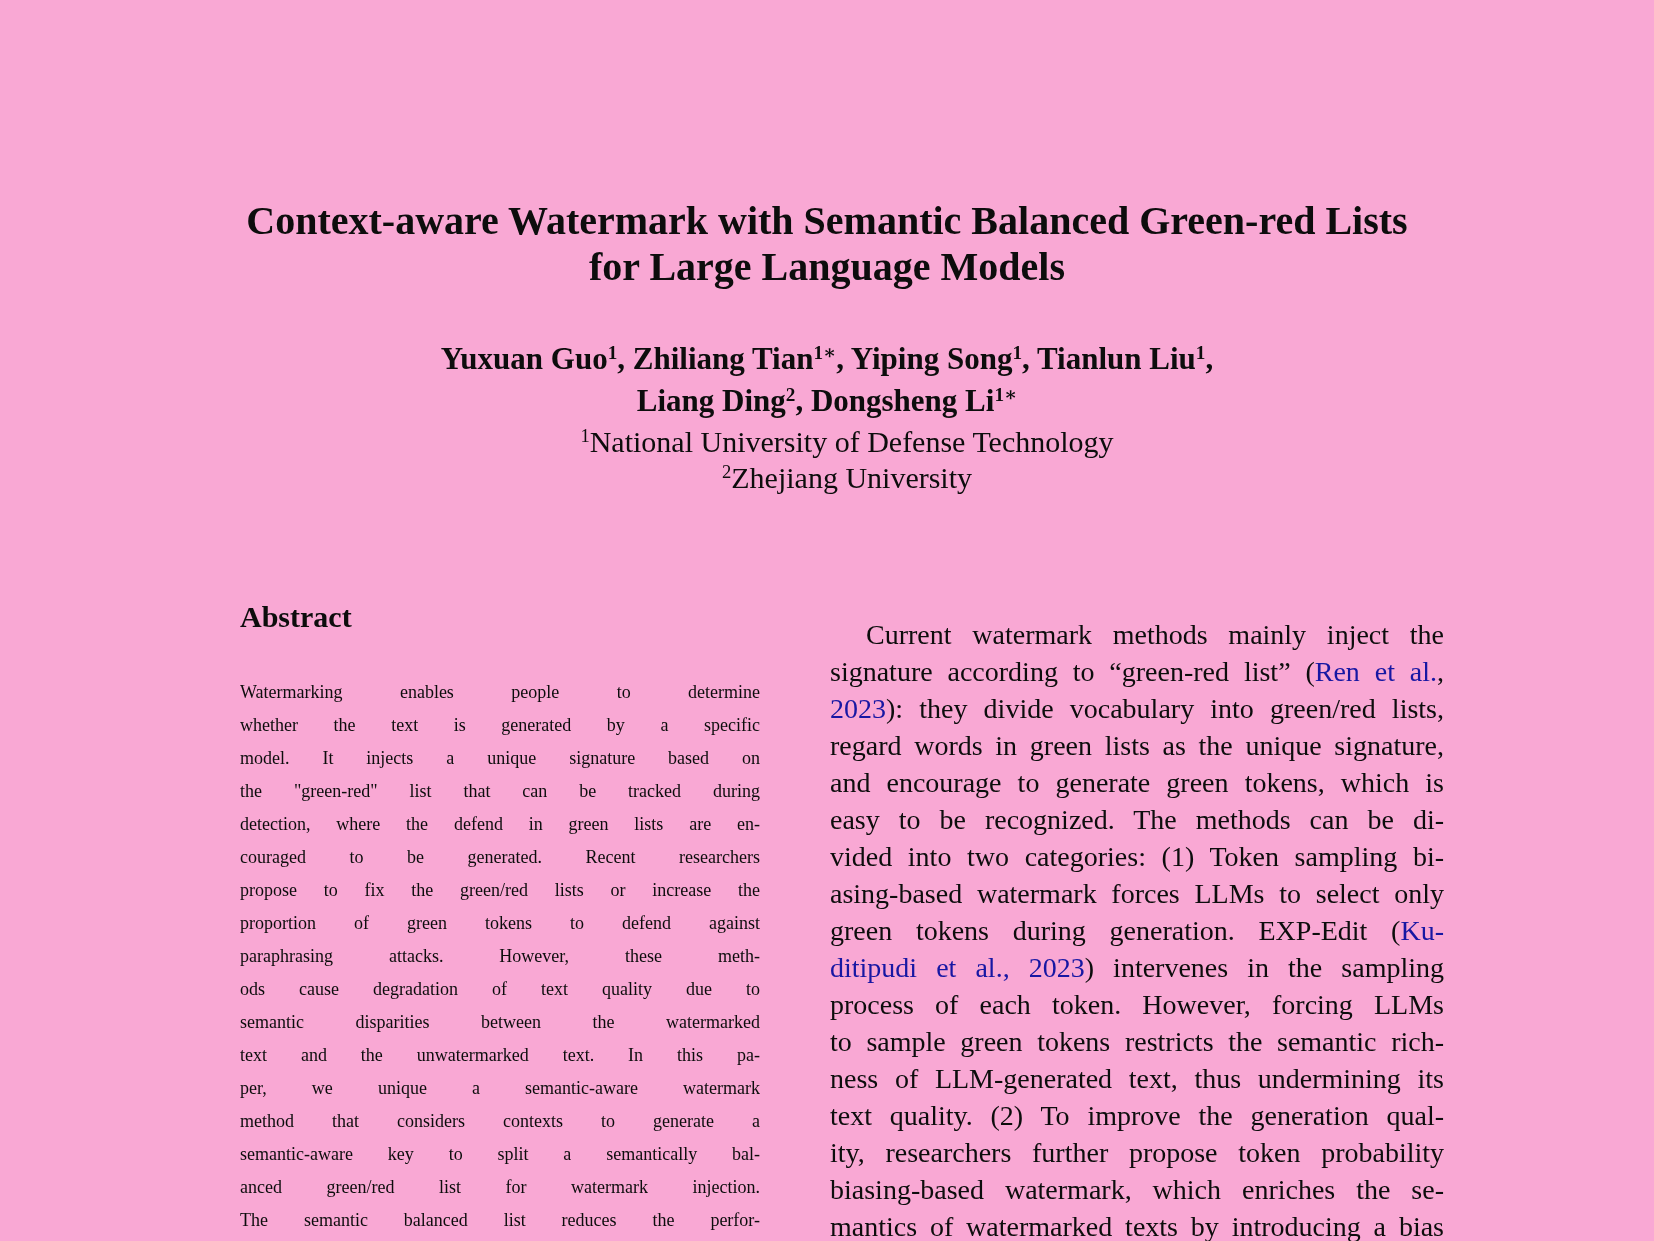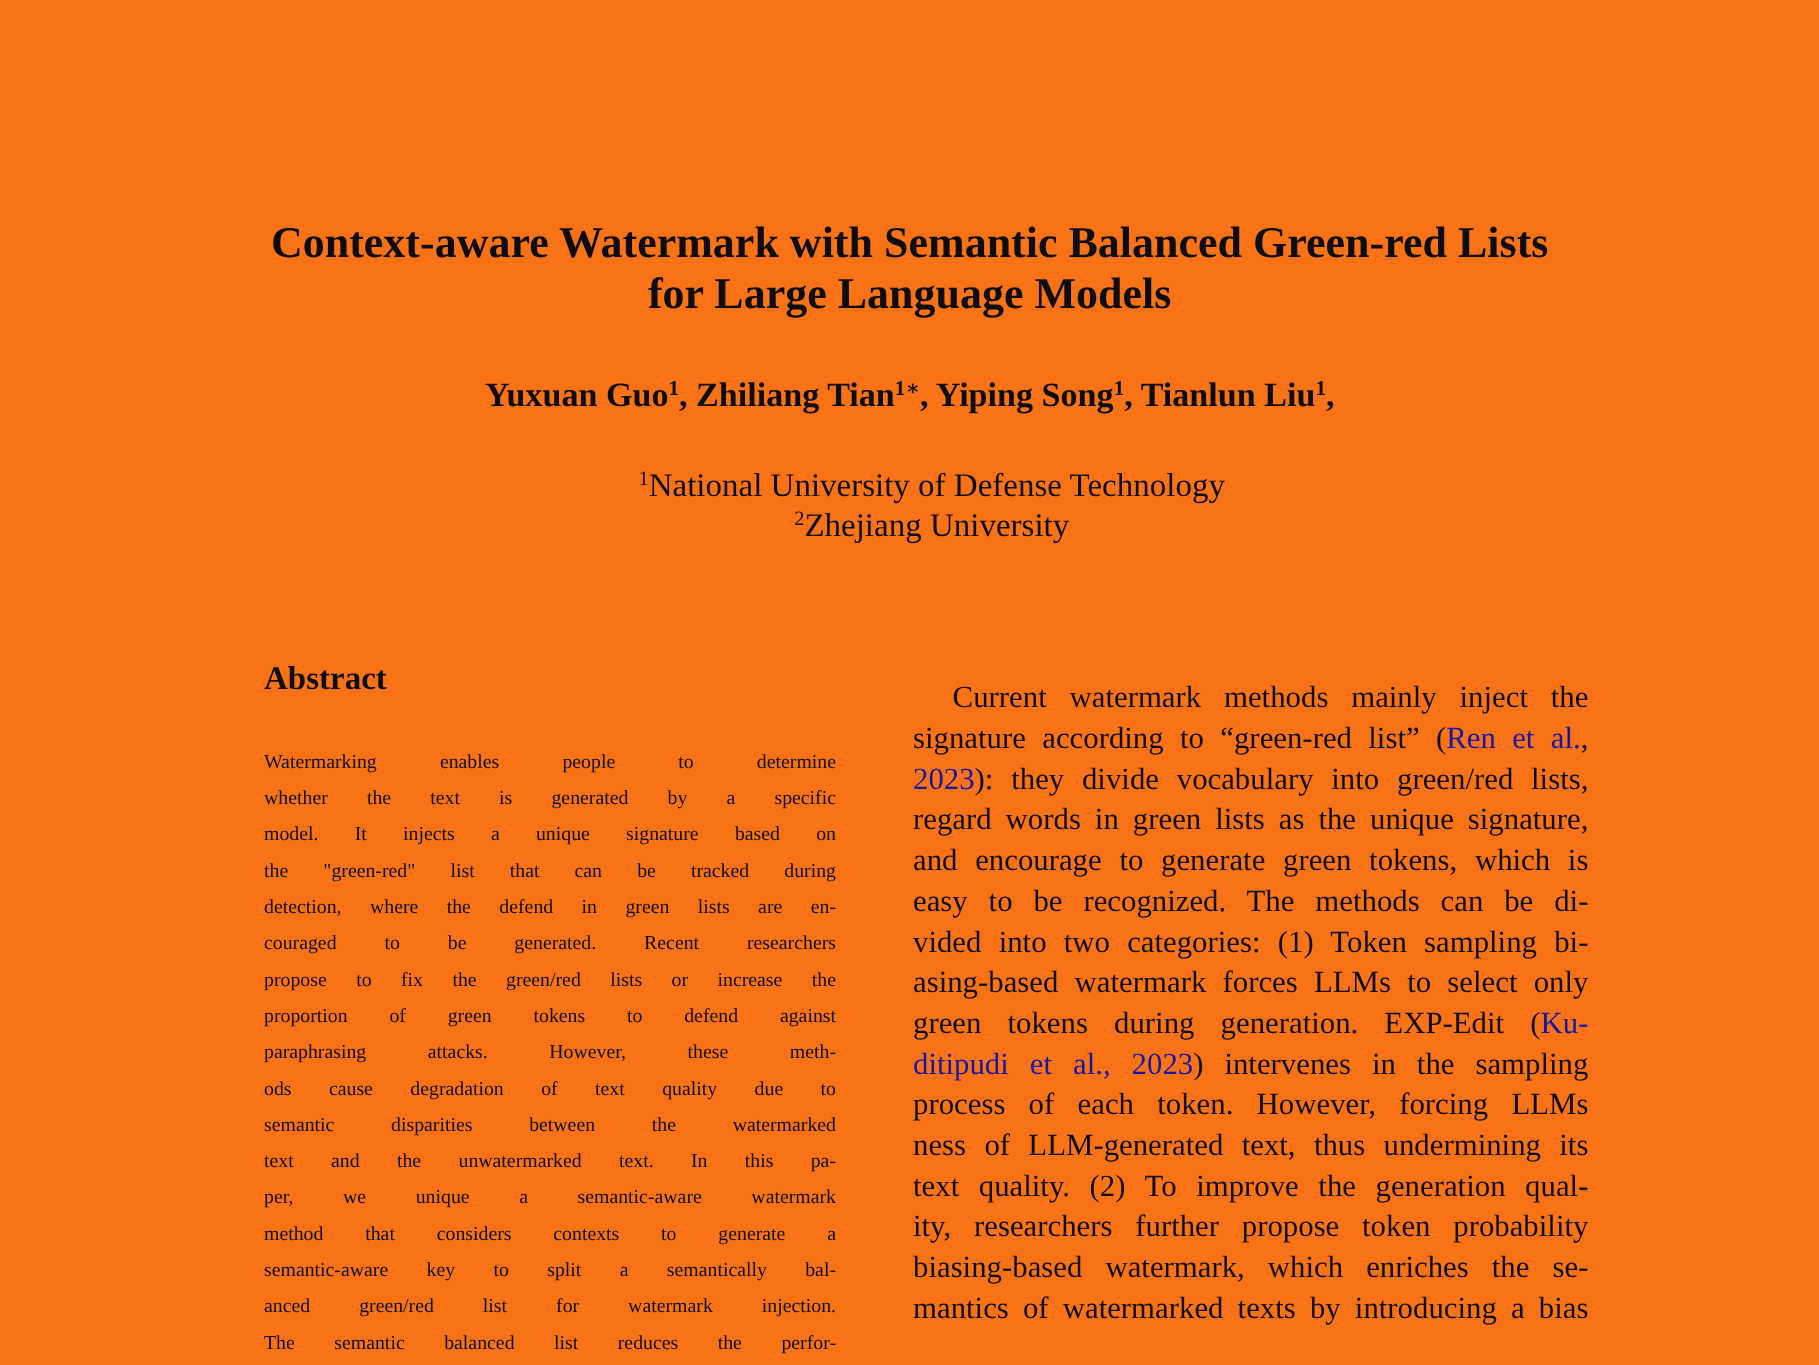--- a/index.html
+++ b/index.html
@@ -1,18 +1,18 @@
 <!DOCTYPE html>
 <html style="--cite-color: #1717a3;"><head>
 <meta charset="utf-8">
 <style>
   html,body { margin:0; padding:0; background:#ffffff; }
   .page {
     position:relative; width:1654px; height:1241px; overflow:hidden;
-    background:#f97316; color:#0d0d0d;
+    background:#f9a8d4; color:#0d0d0d;
     font-family:"Liberation Serif","DejaVu Serif",serif;
   }
   .title {
     position:absolute; top:198px; left:0; width:100%;
     text-align:center; font-size:40px; font-weight:bold; line-height:46px;
   }
   .authors {
     position:absolute; top:338px; left:0; width:100%;
     text-align:center; font-size:31px; font-weight:bold; line-height:42px;
   }
@@ -50,20 +50,21 @@
 
 <div class="page">
 
   <div class="title">
     <div>Context-aware Watermark with Semantic Balanced Green-red Lists</div>
     <div>for Large Language Models</div>
   </div>
 
   <div class="authors">
     <div><span>Yuxuan Guo</span><span class="sup">1</span><span>, Zhiliang Tian</span><span class="sup">1∗</span><span>, Yiping Song</span><span class="sup">1</span><span>, Tianlun Liu</span><span class="sup">1</span><span>,</span></div>
+    <div><span>Liang Ding</span><span class="sup">2</span><span>, Dongsheng Li</span><span class="sup">1∗</span></div>
   </div>
 
   <div class="affils">
     <div><span class="sup">1</span><span>National University of Defense Technology</span></div>
     <div><span class="sup">2</span><span>Zhejiang University</span></div>
   </div>
 
   <div class="abstract-heading">Abstract</div>
 
   <div class="abstract-body">
@@ -91,20 +92,21 @@
       <div class="t-line"><span>signature according to “green-red list” (</span><span class="seg-c">Ren et al.</span><span>,</span></div>
       <div class="t-line"><span class="seg-c">2023</span><span>): they divide vocabulary into green/red lists,</span></div>
       <div class="t-line"><span>regard words in green lists as the unique signature,</span></div>
       <div class="t-line"><span>and encourage to generate green tokens, which is</span></div>
       <div class="t-line"><span>easy to be recognized. The methods can be di-</span></div>
       <div class="t-line"><span>vided into two categories: (1) </span><span class="seg-i">Token sampling bi-</span></div>
       <div class="t-line"><span class="seg-i">asing</span><span>-based watermark forces LLMs to select only</span></div>
       <div class="t-line"><span>green tokens during generation. EXP-Edit (</span><span class="seg-c">Ku-</span></div>
       <div class="t-line"><span class="seg-c">ditipudi et al., 2023</span><span>) intervenes in the sampling</span></div>
       <div class="t-line"><span>process of each token. However, forcing LLMs</span></div>
+      <div class="t-line"><span>to sample green tokens restricts the semantic rich-</span></div>
       <div class="t-line"><span>ness of LLM-generated text, thus undermining its</span></div>
       <div class="t-line"><span>text quality. (2) To improve the generation qual-</span></div>
       <div class="t-line"><span>ity, researchers further propose </span><span class="seg-i">token probability</span></div>
       <div class="t-line"><span class="seg-i">biasing</span><span>-based watermark, which enriches the se-</span></div>
       <div class="t-line"><span>mantics of watermarked texts by introducing a bias</span></div>
     </div>
 
 </div>
 
 </body></html>

